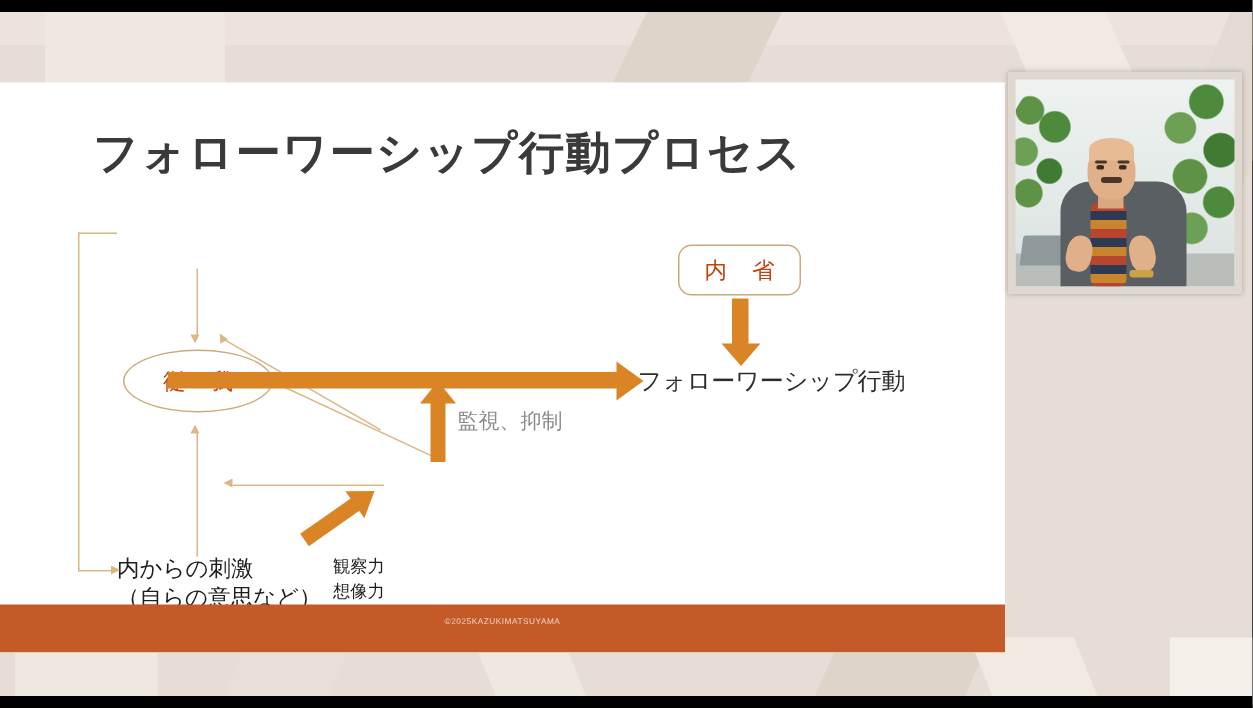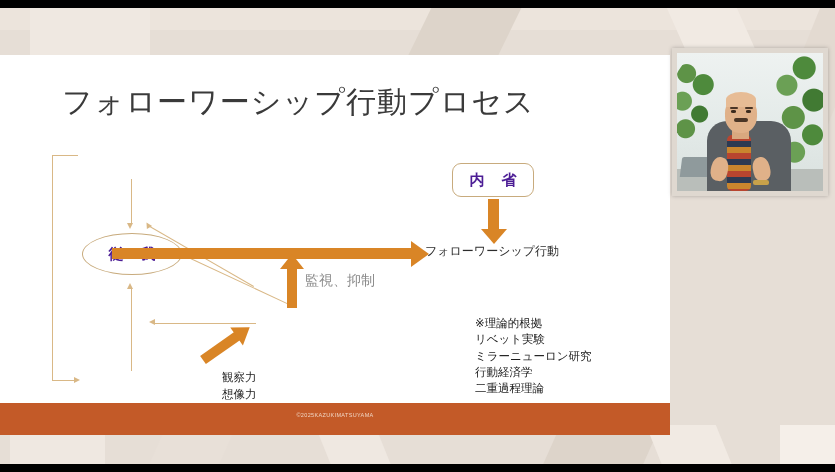--- a/index.html
+++ b/index.html
@@ -42,58 +42,57 @@
     z-index:10;
   }
 
   .slide-title{
     position:absolute;
     left:62px;top:27px;
     font-size:30px;
     letter-spacing:1px;
     color:#3a3a3a;
     white-space:nowrap;
-    font-weight:400;
+    font-weight:700;
   }
 
   
   .txt{
     position:absolute;
     color:#1d1d1d;
     white-space:pre;
     line-height:1.28;
   }
   .txt-ext{left:78px;top:93px;font-size:15px;}
   .txt-int{left:78px;top:315px;font-size:15px;}
-  .txt-out{left:425px;top:189px;font-size:12px;color:#2c2c2c;}
+  .txt-out{left:425px;top:189px;font-size:16px;color:#2c2c2c;}
   .txt-monitor{
     position:absolute;left:305px;top:217px;
     font-size:14px;color:#8a8a8a;white-space:pre;
   }
   .txt-skills{
     position:absolute;left:222px;top:314px;
     font-size:11.5px;color:#1d1d1d;line-height:1.45;white-space:pre;
   }
   .txt-basis{
     position:absolute;left:475px;top:260px;
     font-size:11.5px;color:#1d1d1d;line-height:1.42;white-space:pre;
   }
 
   
   .node{
     position:absolute;
     display:flex;align-items:center;justify-content:center;
     border:1.6px solid #c8ab7d;
     background:#fff;
-    color:#4c1d95;
+    color:#c2410c;
     font-size:15px;
     letter-spacing:6px;
     text-indent:6px;
     box-sizing:border-box;
-    font-weight:bold;
   }
   .node-ellipse{
     left:82px;top:178px;width:100px;height:42px;
     border-radius:50%;
   }
   .node-kanga{
     left:256px;top:252px;width:85px;height:34px;
     border-radius:9px;
   }
   .node-naisei{
@@ -329,20 +328,22 @@
     <div class="bd-shape" style="left:545px;top:425px;width:100px;height:70px;background:#ddd4ca;transform:skewX(-24deg);"></div>
     <div class="bd-shape" style="left:660px;top:425px;width:70px;height:70px;background:#f1eae3;transform:skewX(22deg);"></div>
     <div class="bd-shape" style="left:780px;top:425px;width:60px;height:45px;background:#f5efe9;"></div>
   </div>
 
   <div id="slide">
 
     <div class="slide-title">フォローワーシップ行動プロセス</div>
 
 
+    <div class="txt txt-int">内からの刺激
+（自らの意思など）</div>
 
     <div class="ln ln-h" style="left:52px;top:100px;width:26px;"></div>
 
     <div class="ln ln-v" style="left:52px;top:100px;height:226px;"></div>
     <div class="ln ln-h" style="left:52px;top:325px;width:24px;"></div>
     <div class="arrowhead ah-right" style="left:74px;top:321.5px;"></div>
 
     <div class="ln ln-v" style="left:131px;top:124px;height:46px;"></div>
     <div class="arrowhead ah-down" style="left:127.4px;top:168px;"></div>
 
@@ -371,25 +372,20 @@
     <div class="oarrow-down"></div>
     <div class="oarrow-diag"></div>
 
     <div class="txt-monitor">監視、抑制</div>
 
     <div class="txt txt-out">フォローワーシップ行動</div>
 
     <div class="txt-skills">観察力
 想像力</div>
 
-    <div class="txt-basis">※理論的根拠
-リベット実験
-ミラーニューロン研究
-行動経済学
-二重過程理論</div>
 
     <div class="footer-bar">
       <div class="footer-copy">©2025KAZUKIMATSUYAMA</div>
     </div>
   </div>
 
   <div id="webcam">
     <div class="cam-inner">
       <div class="plant leafy-l"></div>
       <div class="plant leafy-r"></div>

